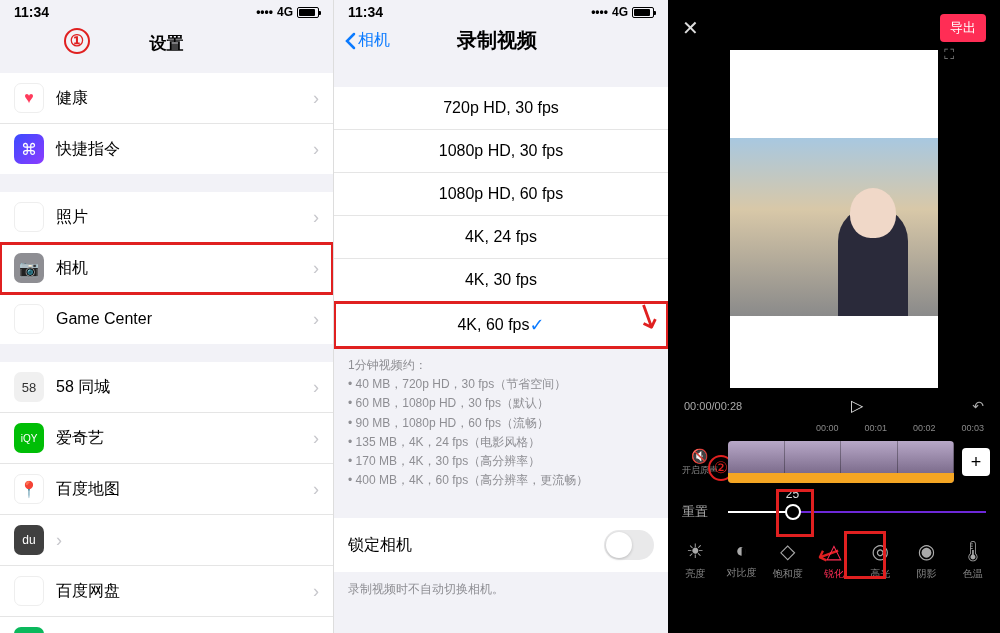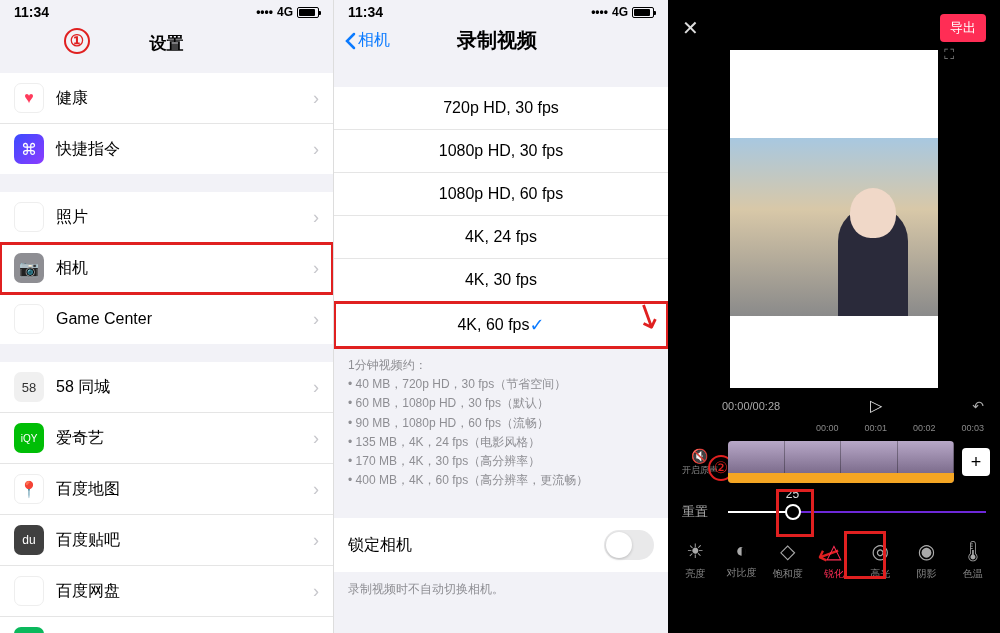--- a/index.html
+++ b/index.html
@@ -58,21 +58,21 @@
 
 
 .p3 .top { display: flex; justify-content: space-between; align-items: center; padding: 14px 14px 8px; }
 .close-x { color: #ddd; font-size: 20px; }
 .export-btn { background: #ff2d55; color: #fff; padding: 5px 10px; border-radius: 4px; font-size: 13px; }
 .vidframe { margin: 0 auto; width: 208px; height: 338px; background: #fff; display: flex; flex-direction: column; }
 .vidframe .img { flex: 0 0 178px; margin-top: 88px; background: linear-gradient(180deg, #a8c8e0 0%, #d8c8a8 40%, #8a8a8a 100%); position: relative; overflow: hidden; }
 .vidframe .img::before { content: ""; position: absolute; right: 30px; bottom: 0; width: 70px; height: 110px; background: #2a2a3a; border-radius: 35px 35px 0 0; }
 .vidframe .img::after { content: ""; position: absolute; right: 42px; bottom: 78px; width: 46px; height: 50px; background: #f0d8c8; border-radius: 50% 50% 45% 45%; }
 .expand-ic { position: absolute; right: 46px; top: 46px; color: #888; font-size: 14px; }
-.playbar { display: flex; justify-content: space-between; align-items: center; padding: 8px 16px 6px; color: #aaa; font-size: 11px; margin-left: 38px; }
+.playbar { display: flex; justify-content: space-between; align-items: center; padding: 8px 16px 6px; color: #aaa; font-size: 11px; }
 .playbar .play { color: #ddd; font-size: 16px; }
 .ticks { display: flex; justify-content: flex-end; gap: 26px; padding: 2px 16px 4px; font-size: 9px; color: #888; }
 .track { display: flex; align-items: center; padding: 4px 10px 6px; position: relative; }
 .mute { color: #888; font-size: 9px; text-align: center; width: 44px; }
 .mute .ic { font-size: 14px; color: #aaa; }
 .thumbs { flex: 1; display: flex; height: 42px; border-radius: 4px; overflow: hidden; margin-left: 6px; position: relative; }
 .thumbs span { flex: 1; background: linear-gradient(180deg,#b8a8c8,#6a5a7a); border-right: 1px solid rgba(0,0,0,0.3); }
 .thumbs .ovl { position: absolute; bottom: 0; left: 0; right: 0; height: 10px; background: #f5a623; }
 .addbox { width: 28px; height: 28px; background: #fff; border-radius: 4px; color: #000; font-size: 18px; display: flex; align-items: center; justify-content: center; margin-left: 8px; }
 .badge-num2 { position: absolute; left: 40px; top: 18px; width: 26px; height: 26px; border: 2px solid #e02020; border-radius: 50%; color: #e02020; font-size: 16px; line-height: 22px; text-align: center; }
@@ -149,21 +149,20 @@
     <span class="label">爱奇艺</span>
     <span class="chev">›</span>
   </div>
       <div class="row">
     <span class="appicon ic-bmap">📍</span>
     <span class="label">百度地图</span>
     <span class="chev">›</span>
   </div>
       <div class="row">
     <span class="appicon ic-btb">du</span>
-    <span class="label">百度贴吧</span>
     <span class="chev">›</span>
   </div>
       <div class="row">
     <span class="appicon ic-bwp">☁</span>
     <span class="label">百度网盘</span>
     <span class="chev">›</span>
   </div>
       <div class="row">
     <span class="appicon ic-bwk">文</span>
     <span class="label">百度文库</span>

